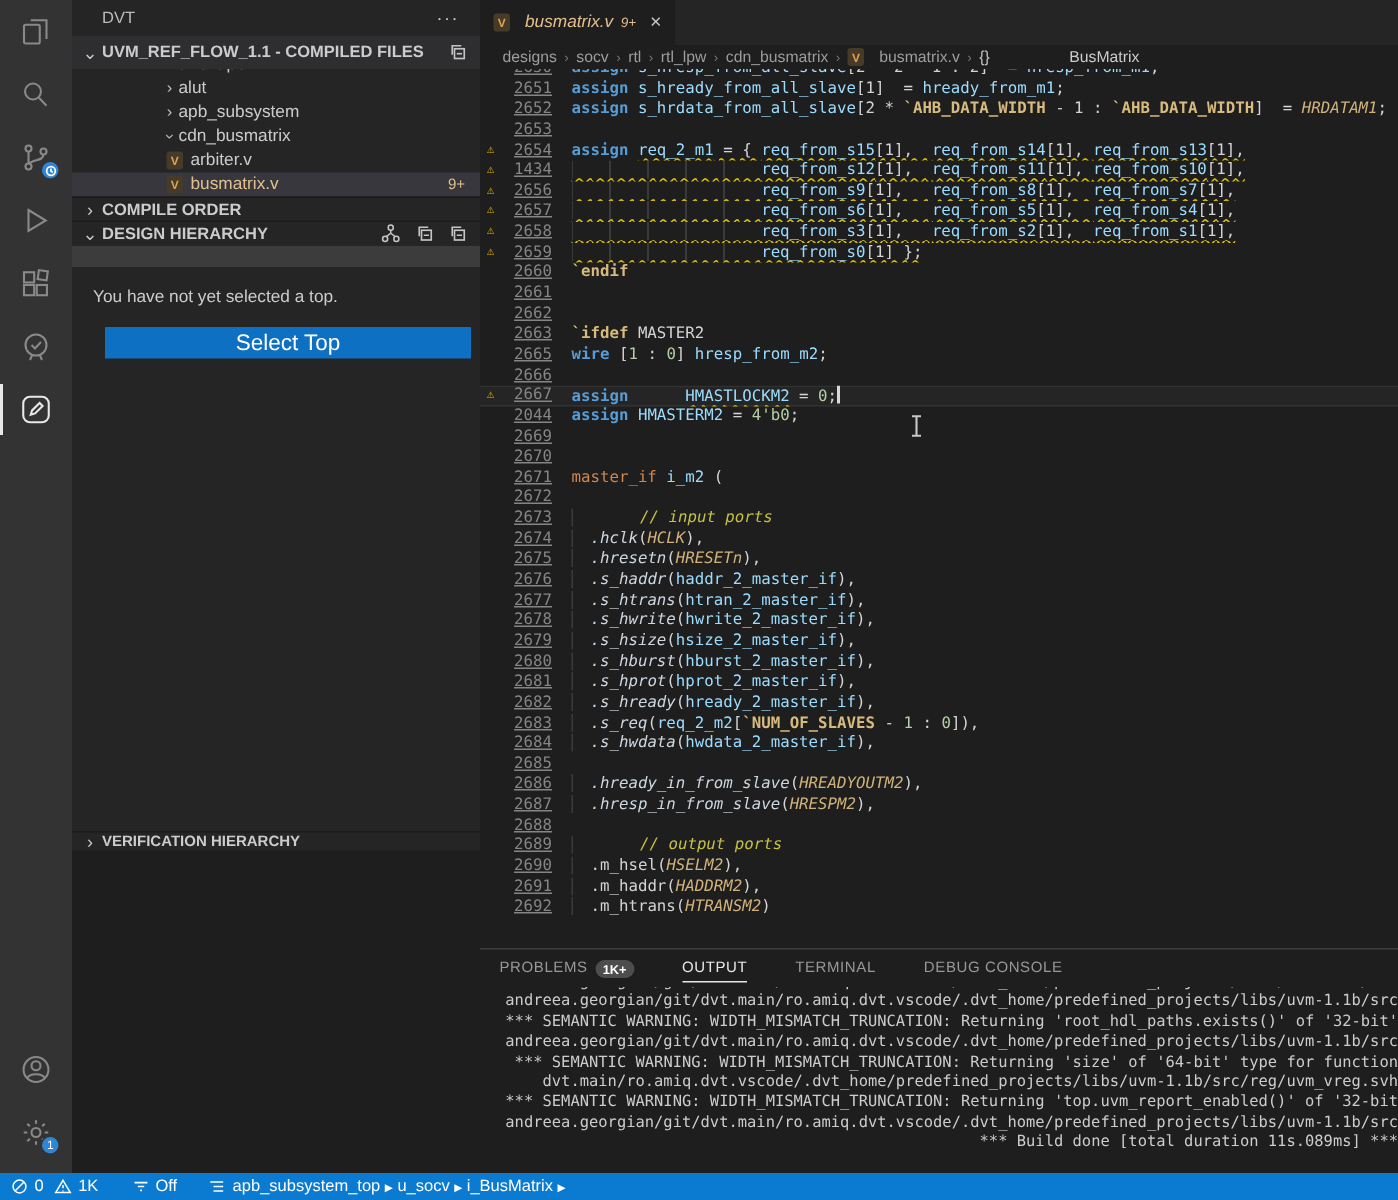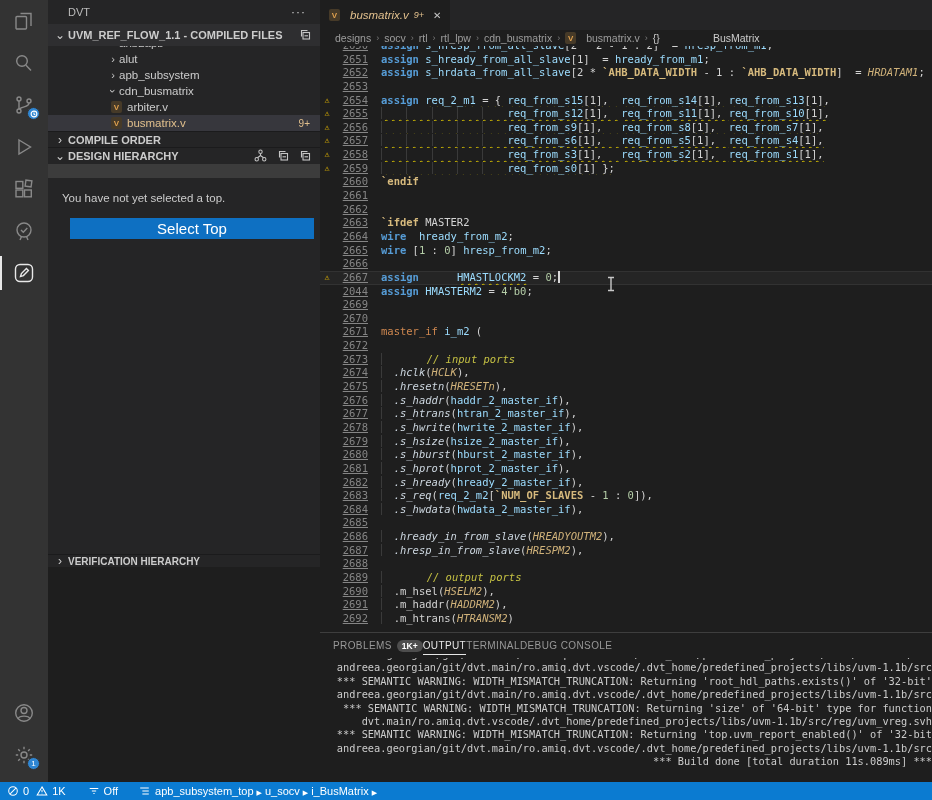--- a/index.html
+++ b/index.html
@@ -73,21 +73,21 @@
   .tk.pn { color:#d4d4d4; }
   .sq, .tk.sq { text-decoration:underline; text-decoration-style:wavy; text-decoration-color:#d7c000;
                 text-decoration-thickness:1px; text-underline-offset:2px; text-decoration-skip-ink:none; }
   .tk.gd { background-image:repeating-linear-gradient(to right,#3a3a3a,#3a3a3a 1px,transparent 1px,transparent 4ch); }
   .tk.g1 { background-image:linear-gradient(to right,#3a3a3a 1px,transparent 1px); }
   .caret { display:inline-block; width:1.5px; height:12px; background:#d8d8d8; vertical-align:-2px; }
 
   
   #panel { position:absolute; left:320px; top:632px; width:612px; height:150px; background:#1e1e1e;
            border-top:1px solid #3e3e3e; overflow:hidden; }
-  #ptabs { height:25px; display:flex; gap:0; align-items:center; padding-left:13px; }
+  #ptabs { height:25px; display:flex; gap:32px; align-items:center; padding-left:13px; }
   .ptab { position:relative; font-size:10px; color:#989898; letter-spacing:.4px; display:flex; align-items:center; gap:5px;
           height:25px; cursor:pointer; }
   .ptab.active { color:#e7e7e7; }
   .ptab.active::after { content:""; position:absolute; left:0; right:0; bottom:3px; height:1px; background:#e7e7e7; }
   .pbadge { background:#4d4d4d; color:#ffffff; border-radius:8px; padding:1px 5px; font-size:8.5px; font-weight:bold; letter-spacing:0; }
   #pout { overflow:hidden; height:124px; padding-left:16px; font-family:"DejaVu Sans Mono",monospace;
           font-size:10.3px; line-height:13.4px; color:#cccccc; white-space:pre;text-align:right; }
   #pout .ol:first-child { margin-top:-10px; }
 
   
@@ -282,30 +282,29 @@
       <span class="bsep">›</span>
       <span class="bsym">{}</span>
       <span class="blast">BusMatrix</span>
     </div>
   <div id="code">
       <div class="cl"><span class="gw"></span><span class="ln">2650</span><span class="ct"><span class="tk kw">assign</span><span class="tk pl"> </span><span class="tk id">s_hresp_from_all_slave</span><span class="tk pl">[2 * 2 - 1 : 2]  = </span><span class="tk id">hresp_from_m1</span><span class="tk pl">;</span></span></div>
       <div class="cl"><span class="gw"></span><span class="ln">2651</span><span class="ct"><span class="tk kw">assign</span><span class="tk pl"> </span><span class="tk id">s_hready_from_all_slave</span><span class="tk pl">[1]  = </span><span class="tk id">hready_from_m1</span><span class="tk pl">;</span></span></div>
       <div class="cl"><span class="gw"></span><span class="ln">2652</span><span class="ct"><span class="tk kw">assign</span><span class="tk pl"> </span><span class="tk id">s_hrdata_from_all_slave</span><span class="tk pl">[2 * </span><span class="tk mc">`AHB_DATA_WIDTH</span><span class="tk pl"> - 1 : </span><span class="tk mc">`AHB_DATA_WIDTH</span><span class="tk pl">]  = </span><span class="tk sg">HRDATAM1</span><span class="tk pl">;</span></span></div>
       <div class="cl"><span class="gw"></span><span class="ln">2653</span><span class="ct"></span></div>
       <div class="cl"><span class="gw">⚠</span><span class="ln">2654</span><span class="ct"><span class="tk kw">assign</span><span class="tk pl"> </span><span class="sq"><span class="tk id">req_2_m1</span><span class="tk pl"> = { </span><span class="tk id">req_from_s15</span><span class="tk pl">[1],  </span><span class="tk id">req_from_s14</span><span class="tk pl">[1], </span><span class="tk id">req_from_s13</span><span class="tk pl">[1],</span></span></span></div>
-      <div class="cl"><span class="gw">⚠</span><span class="ln">2655</span><span class="ct"><span class="sq"><span class="tk gd">                    </span><span class="tk id">req_from_s12</span><span class="tk pl">[1],  </span><span class="tk id">req_from_s11</span><span class="tk pl">[1], </span><span class="tk id">req_from_s10</span><span class="tk pl">[1],</span></span></span></div>
+      <div class="cl"><span class="gw">⚠</span><span class="ln">1434</span><span class="ct"><span class="sq"><span class="tk gd">                    </span><span class="tk id">req_from_s12</span><span class="tk pl">[1],  </span><span class="tk id">req_from_s11</span><span class="tk pl">[1], </span><span class="tk id">req_from_s10</span><span class="tk pl">[1],</span></span></span></div>
       <div class="cl"><span class="gw">⚠</span><span class="ln">2656</span><span class="ct"><span class="sq"><span class="tk gd">                    </span><span class="tk id">req_from_s9</span><span class="tk pl">[1],   </span><span class="tk id">req_from_s8</span><span class="tk pl">[1],  </span><span class="tk id">req_from_s7</span><span class="tk pl">[1],</span></span></span></div>
       <div class="cl"><span class="gw">⚠</span><span class="ln">2657</span><span class="ct"><span class="sq"><span class="tk gd">                    </span><span class="tk id">req_from_s6</span><span class="tk pl">[1],   </span><span class="tk id">req_from_s5</span><span class="tk pl">[1],  </span><span class="tk id">req_from_s4</span><span class="tk pl">[1],</span></span></span></div>
       <div class="cl"><span class="gw">⚠</span><span class="ln">2658</span><span class="ct"><span class="sq"><span class="tk gd">                    </span><span class="tk id">req_from_s3</span><span class="tk pl">[1],   </span><span class="tk id">req_from_s2</span><span class="tk pl">[1],  </span><span class="tk id">req_from_s1</span><span class="tk pl">[1],</span></span></span></div>
       <div class="cl"><span class="gw">⚠</span><span class="ln">2659</span><span class="ct"><span class="sq"><span class="tk gd">                    </span><span class="tk id">req_from_s0</span><span class="tk pl">[1] };</span></span></span></div>
       <div class="cl"><span class="gw"></span><span class="ln">2660</span><span class="ct"><span class="tk mc">`endif</span></span></div>
       <div class="cl"><span class="gw"></span><span class="ln">2661</span><span class="ct"></span></div>
       <div class="cl"><span class="gw"></span><span class="ln">2662</span><span class="ct"></span></div>
       <div class="cl"><span class="gw"></span><span class="ln">2663</span><span class="ct"><span class="tk mc">`ifdef</span><span class="tk pl"> MASTER2</span></span></div>
-      <div class="cl"><span class="gw"></span><span class="ln">2664</span><span class="ct"><span class="tk kw">wire</span><span class="tk pl">  </span><span class="tk id">hready_from_m2</span><span class="tk pl">;</span></span></div>
       <div class="cl"><span class="gw"></span><span class="ln">2665</span><span class="ct"><span class="tk kw">wire</span><span class="tk pl"> [</span><span class="tk nu">1</span><span class="tk pl"> : </span><span class="tk nu">0</span><span class="tk pl">] </span><span class="tk id">hresp_from_m2</span><span class="tk pl">;</span></span></div>
       <div class="cl"><span class="gw"></span><span class="ln">2666</span><span class="ct"></span></div>
       <div class="cl cur"><span class="gw">⚠</span><span class="ln">2667</span><span class="ct"><span class="tk kw">assign</span><span class="tk pl">      </span><span class="tk id sq">HMASTLOCKM2</span><span class="tk pl"> = </span><span class="tk nu">0</span><span class="tk pl">;</span><span class="caret"></span></span></div>
       <div class="cl"><span class="gw"></span><span class="ln">2044</span><span class="ct"><span class="tk kw">assign</span><span class="tk pl"> </span><span class="tk id">HMASTERM2</span><span class="tk pl"> = </span><span class="tk nu">4'b0</span><span class="tk pl">;</span></span></div>
       <div class="cl"><span class="gw"></span><span class="ln">2669</span><span class="ct"></span></div>
       <div class="cl"><span class="gw"></span><span class="ln">2670</span><span class="ct"></span></div>
       <div class="cl"><span class="gw"></span><span class="ln">2671</span><span class="ct"><span class="tk ty">master_if</span><span class="tk pl"> </span><span class="tk id">i_m2</span><span class="tk pl"> (</span></span></div>
       <div class="cl"><span class="gw"></span><span class="ln">2672</span><span class="ct"></span></div>
       <div class="cl"><span class="gw"></span><span class="ln">2673</span><span class="ct"><span class="tk g1">  </span><span class="tk cm">// input ports</span></span></div>
       <div class="cl"><span class="gw"></span><span class="ln">2674</span><span class="ct"><span class="tk g1">  </span><span class="tk pt">.hclk</span><span class="tk pl">(</span><span class="tk sg">HCLK</span><span class="tk pl">),</span></span></div>

